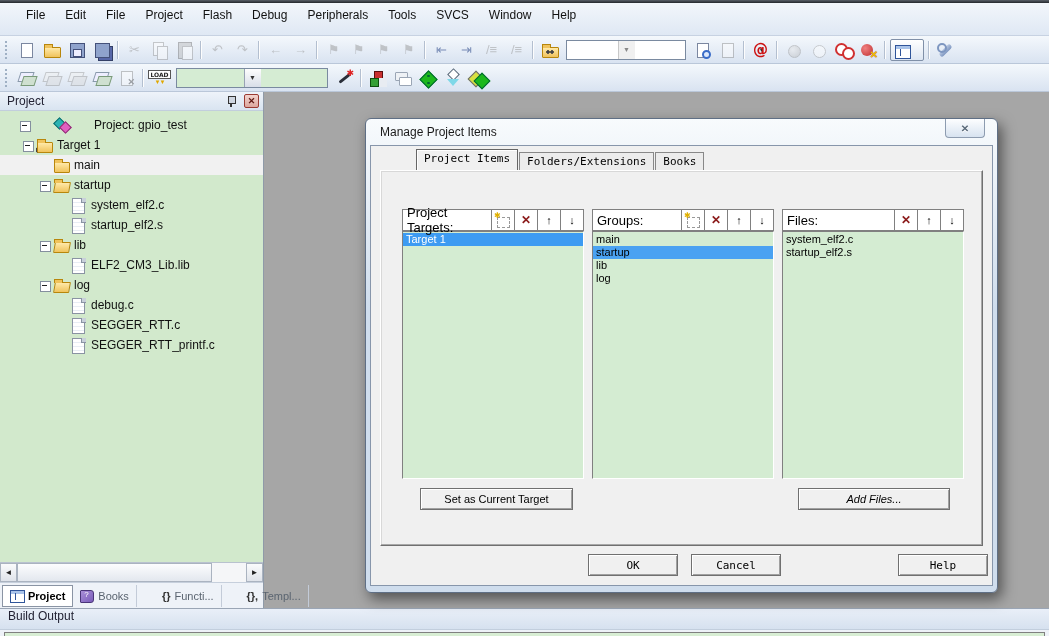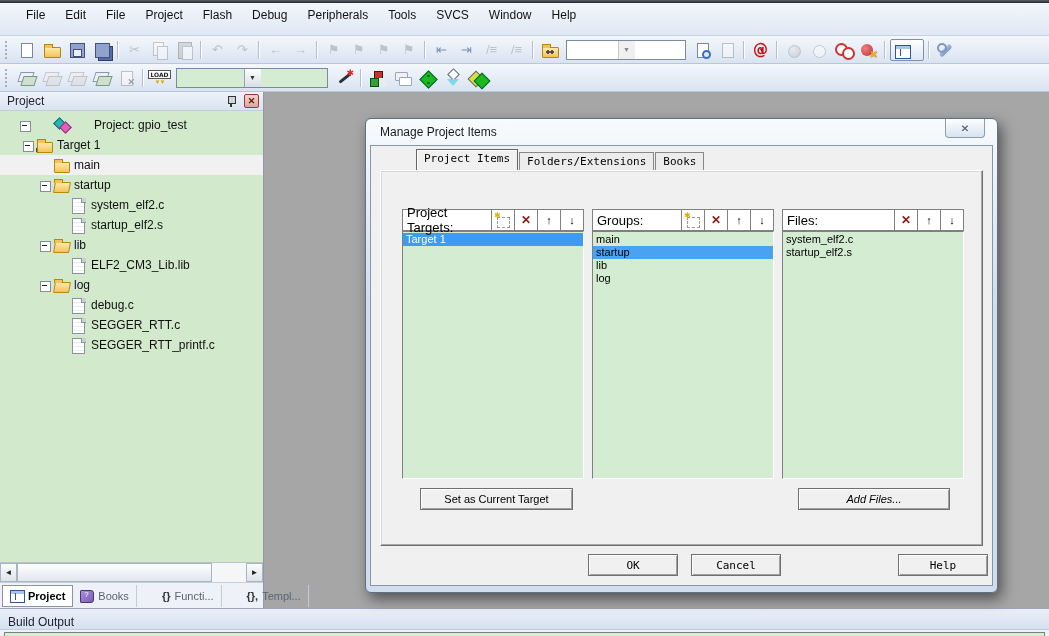--- a/index.html
+++ b/index.html
@@ -232,21 +232,21 @@
   .set-current { position:absolute; left:39px; top:317px; width:153px; height:22px; }
   .add-files { position:absolute; left:417px; top:317px; width:152px; height:22px;font-style:italic; }
   .dbottom .btn { font-family:"DejaVu Sans Mono", monospace; }
   .ok-btn { position:absolute; left:217px; top:408px; width:90px; height:22px; }
   .cancel-btn { position:absolute; left:320px; top:408px; width:90px; height:22px; }
   .help-btn { position:absolute; left:527px; top:408px; width:90px; height:22px; }
 
   
   .build-output { height:39px; background:#eef2f8; }
   .bo-header { height:22px; background:linear-gradient(#e9eff8,#d6e1ef); border-top:1px solid #9aa5b5;
-    border-bottom:1px solid #c2cedd; display:flex; align-items:flex-end; padding-left:8px; color:#223; }
+    border-bottom:1px solid #c2cedd; display:flex; align-items:flex-start; padding-left:8px; color:#223; }
   .bo-content { margin:2px 4px 0; height:14px; background:#d8eed4; border:1px solid #808080; }
 </style>
 </head>
 <body>
 
 <div class="title-strip"></div>
 
 <div class="menubar">
 
     <div class="mitem">File</div>

